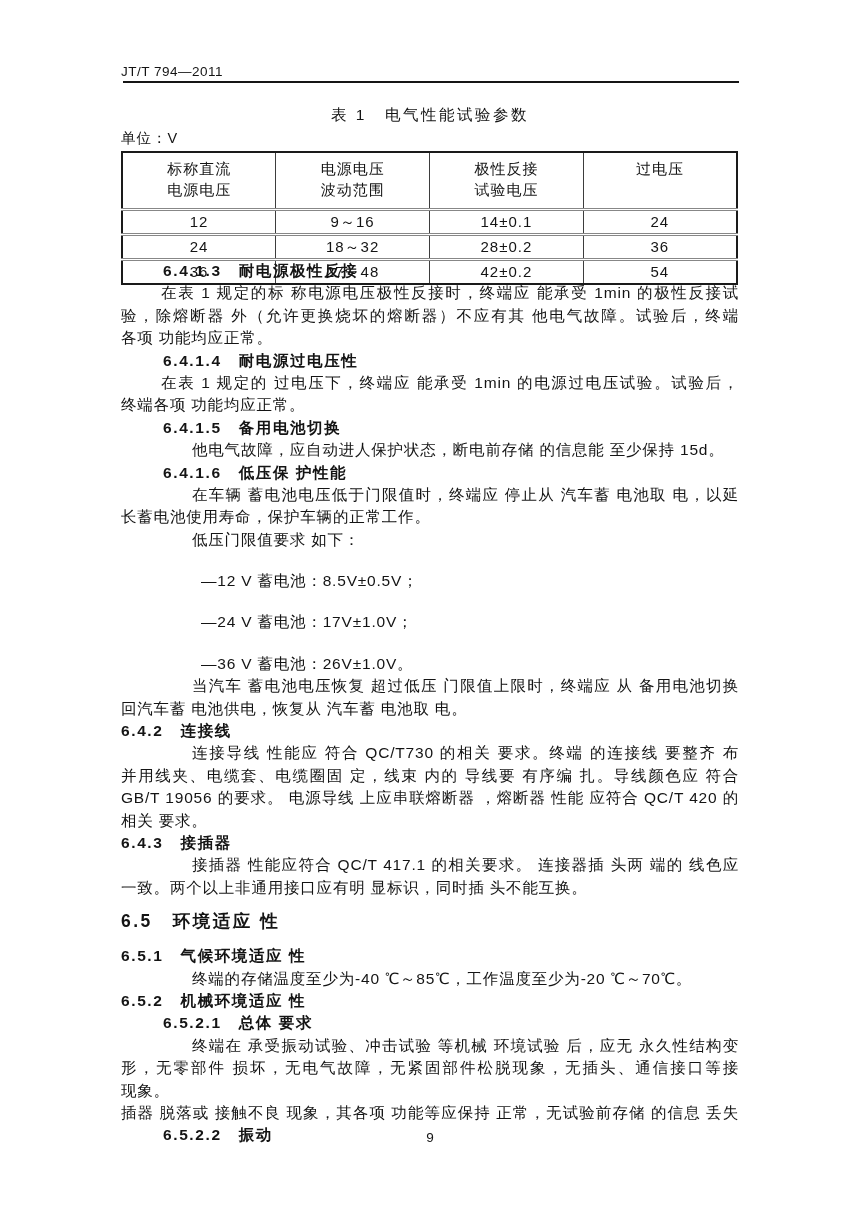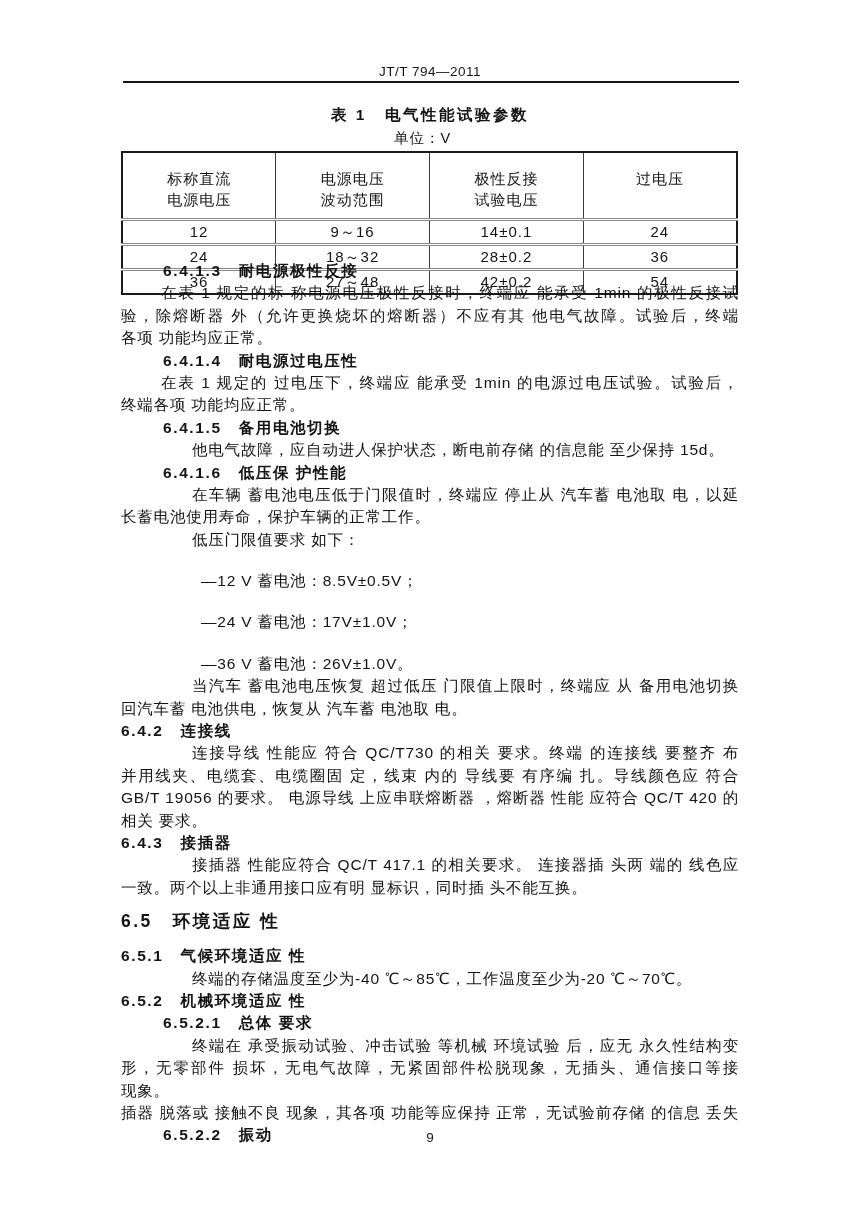--- a/index.html
+++ b/index.html
@@ -7,49 +7,49 @@
     position:relative;
     width:860px; height:1219px;
     background:#ffffff;
     font-family:"Liberation Sans", sans-serif;
     color:#141414;
     overflow:hidden;
   }
   
   .std-no {
     position:absolute; top:64px; left:121px; width:618px;
-    text-align:center; font-size:13.5px; letter-spacing:0.5px;
+    text-align:left; font-size:13.5px; letter-spacing:0.5px;
   }
   .head-rule {
     position:absolute; top:81px; left:123px; width:616px; height:2px;
     background:#151515;
   }
   
   .tbl-title {
     position:absolute; top:105px; left:0; width:860px;
-    text-align:center; font-weight:bold; font-size:15.5px;
+    text-align:center; font-weight:normal; font-size:15.5px;
     letter-spacing:2.5px; box-sizing:border-box;
   }
   .unit {
     position:absolute; top:129px; left:121px; width:617px;
-    text-align:center; padding-right:14px; box-sizing:border-box;
+    text-align:left; padding-right:14px; box-sizing:border-box;
     font-size:14.5px; letter-spacing:1px;
   }
   table.params {
     position:absolute; top:151px; left:121px; width:617px;
     border-collapse:collapse; table-layout:fixed;
     border:2px solid #1a1a1a;
   }
   table.params td {
     text-align:center; font-size:15px; letter-spacing:1px;
     padding:0; overflow:hidden;
   }
   table.params td + td { border-left:1.5px solid #3d3d3d; }
   table.params thead td {
-    height:50px; vertical-align:top; padding-top:15px; line-height:21px;
+    height:50px; vertical-align:top; padding-top:5px; line-height:21px;
     border-bottom:3px double #878787;
     margin-left:24px;
   }
   table.params tbody td { height:22px; line-height:22px; }
   table.params tbody tr + tr td { border-top:3px double #878787; }
   
   .content {
     position:absolute; top:260px; left:121px; width:618px;
   }
   .line {

